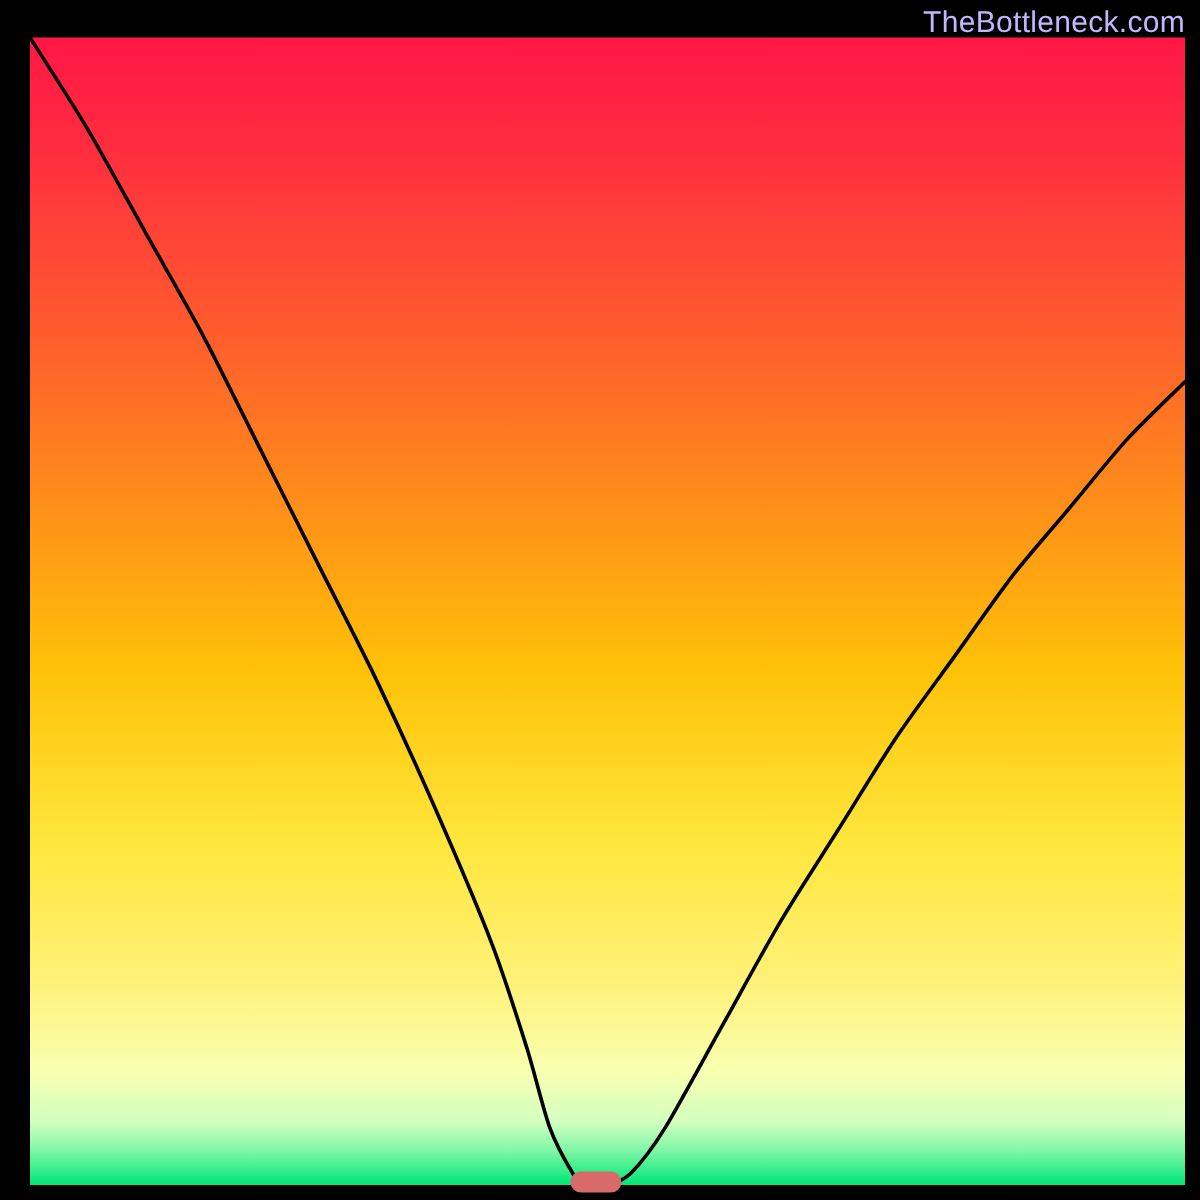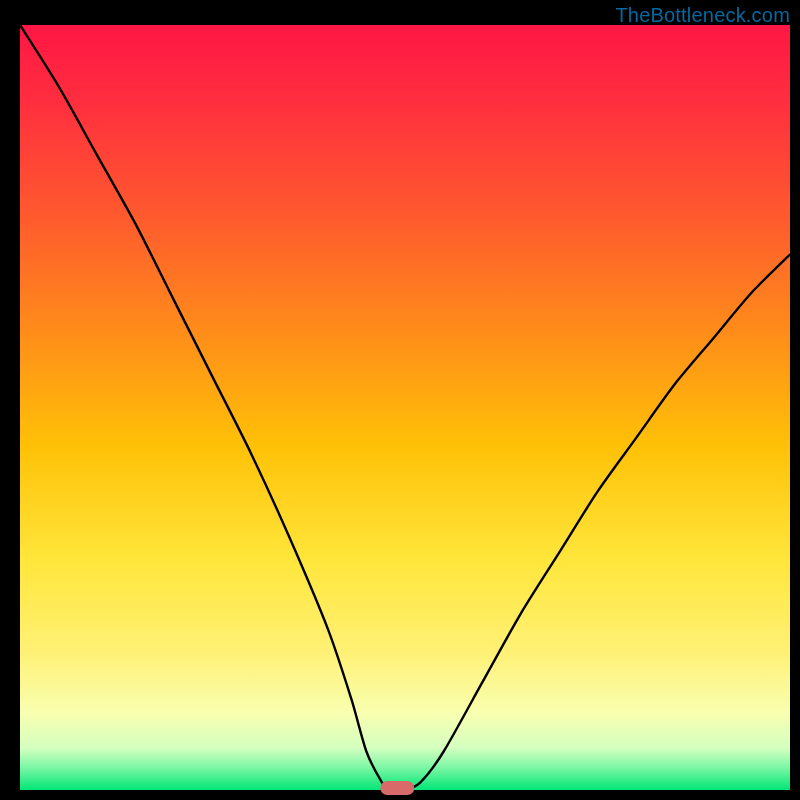--- a/index.html
+++ b/index.html
@@ -16,21 +16,21 @@
     width: 800px;
     height: 800px;
   }
   svg {
     display: block;
   }
   .watermark {
     position: absolute;
     top: 4px;
     right: 10px;
-    color: #0369a1;
+    color: #c4b5fd;
     font-size: 20px;
     font-weight: 500;
     letter-spacing: 0.2px;
     text-align: center;
   }
 </style>
 </head>
 <body>
 
 <div class="chart-container">

